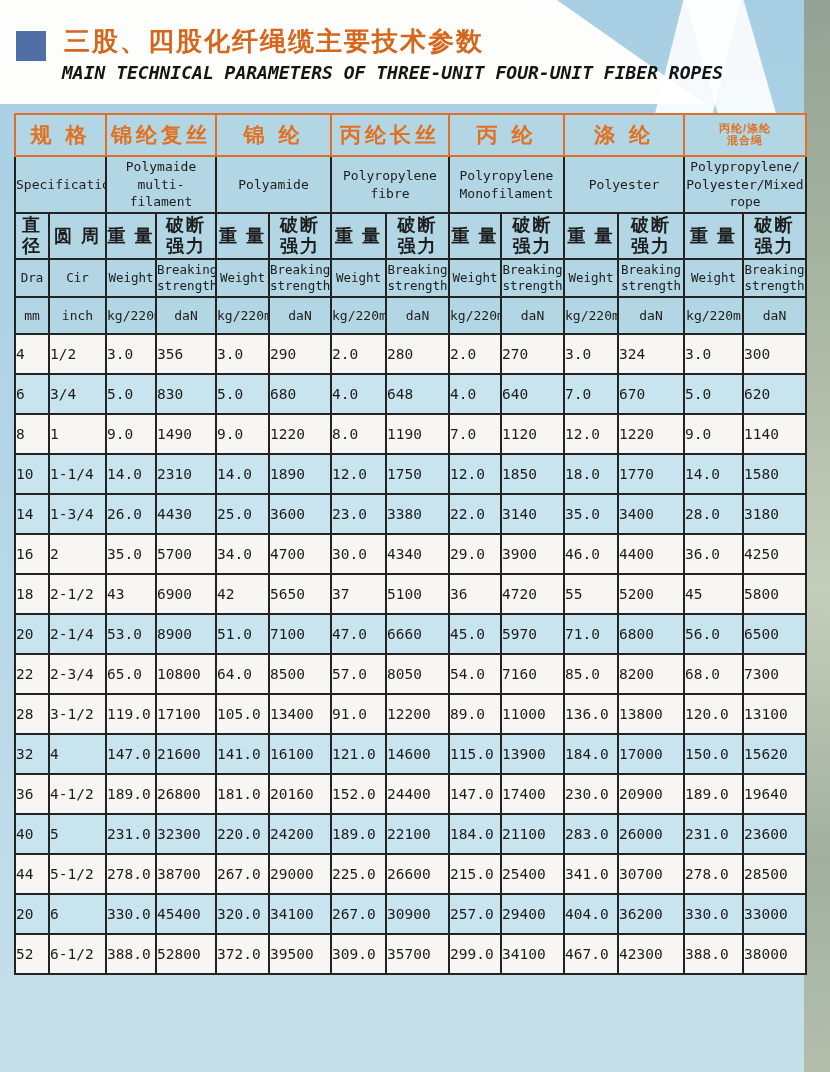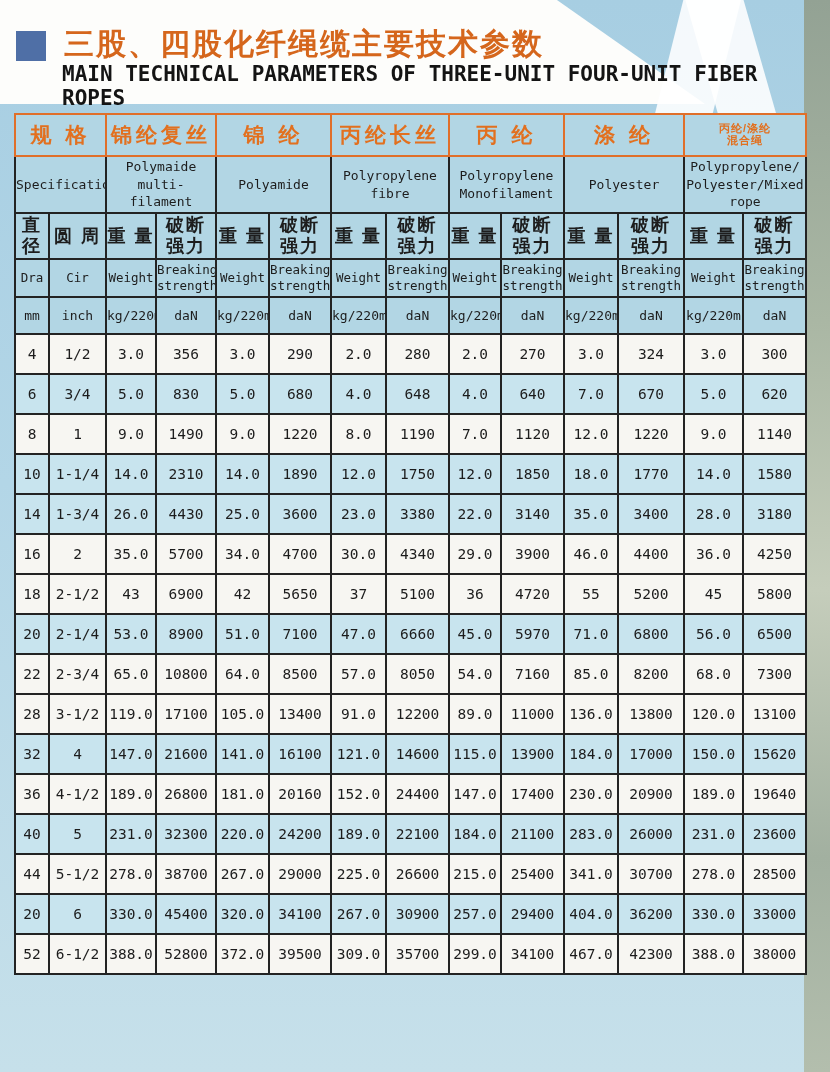--- a/index.html
+++ b/index.html
@@ -19,31 +19,31 @@
   .bg-stripe.a { left:648px; top:-70px; transform:rotate(14deg); }
   .bg-stripe.b { left:728px; top:-70px; transform:rotate(-16deg); }
   .right-strip {
     position:absolute; right:0; top:0; width:26px; height:100%; z-index:1;
     background:linear-gradient(180deg,#93a294 0%,#aab7a4 30%,#c5cdbb 55%,#a2b0a0 80%,#b3bead 100%);
   }
   
   .title-square { position:absolute; left:16px; top:31px; width:30px; height:30px; background:#4f6fa6; z-index:2; }
   .title-zh {
     position:absolute; left:64px; top:24px; z-index:2;
-    font-size:30px; font-weight:bold; letter-spacing:2px; color:#d5661c;
+    font-size:26px; font-weight:bold; letter-spacing:2px; color:#d5661c;
   }
   .title-en {
     position:absolute; left:62px; top:62px; z-index:2;
     font-family:"DejaVu Sans Mono", monospace;
-    font-size:21px; font-weight:bold; color:#141414; letter-spacing:0;
+    font-size:18px; font-weight:bold; color:#141414; letter-spacing:0;font-style:italic;
   }
   
   table.tbl {
     position:absolute; left:14px; top:113px; width:791px; z-index:2;
-    border-collapse:collapse; table-layout:fixed; text-align:center;
+    border-collapse:collapse; table-layout:fixed; 
   }
   .tbl th, .tbl td { border:2px solid #232323; vertical-align:middle; padding:0; overflow:hidden; }
   .tbl thead th { background:#b2d6e4; color:#1d1d1d; }
   tr.groups th {
     height:42px; border-color:#e06f2a; color:#e2701f;
     font-weight:bold; font-size:21px; letter-spacing:4px; line-height:1.05;
   }
   tr.groups th.small { font-size:11px; letter-spacing:1px; white-space:pre-line; }
   tr.en-names th {
     height:57px; font-weight:normal; font-size:13px; line-height:1.35;

